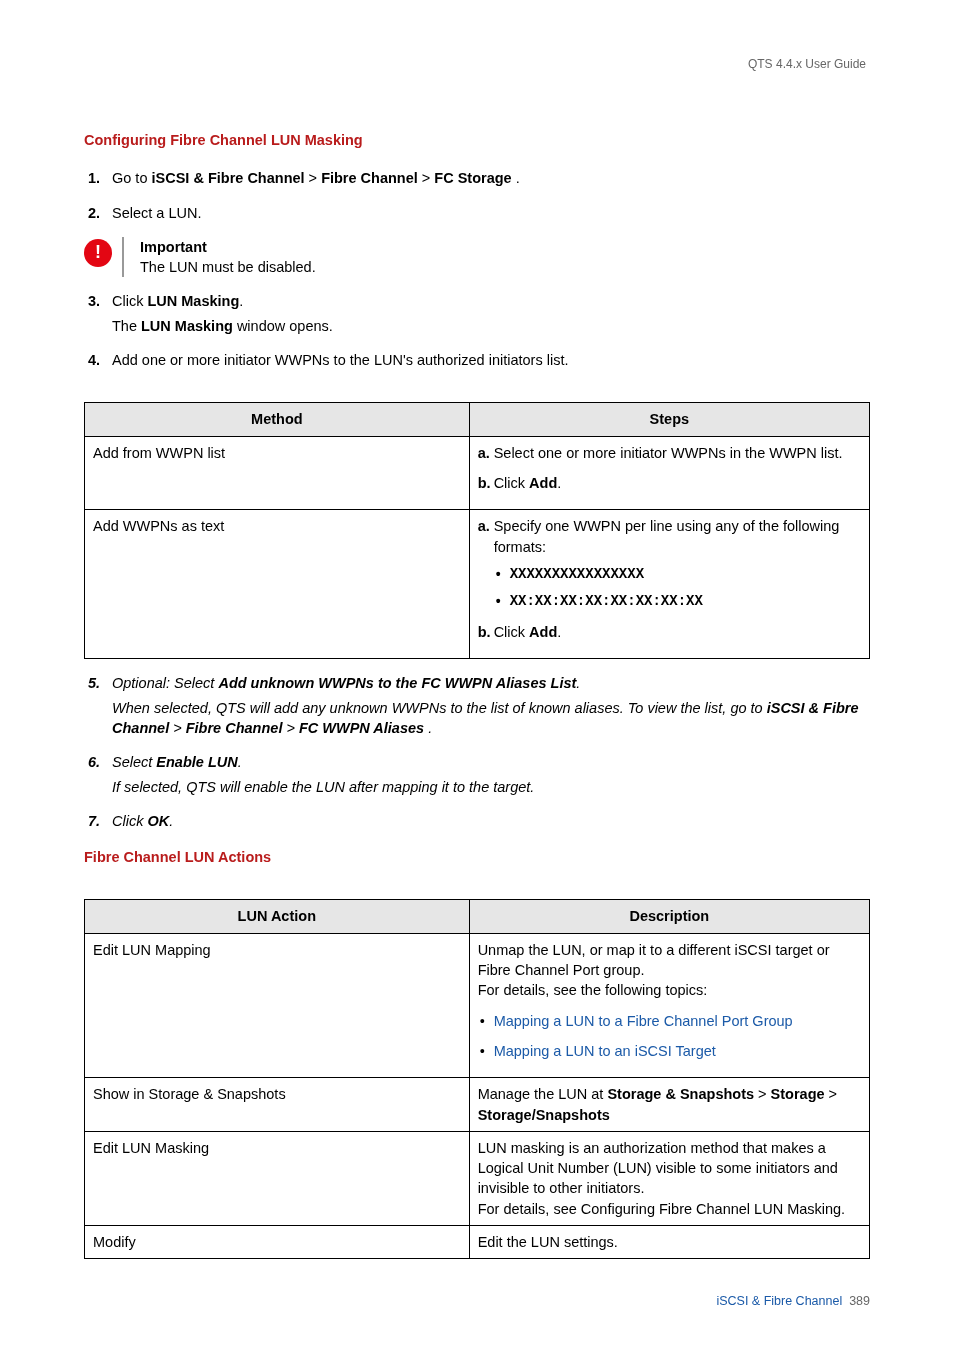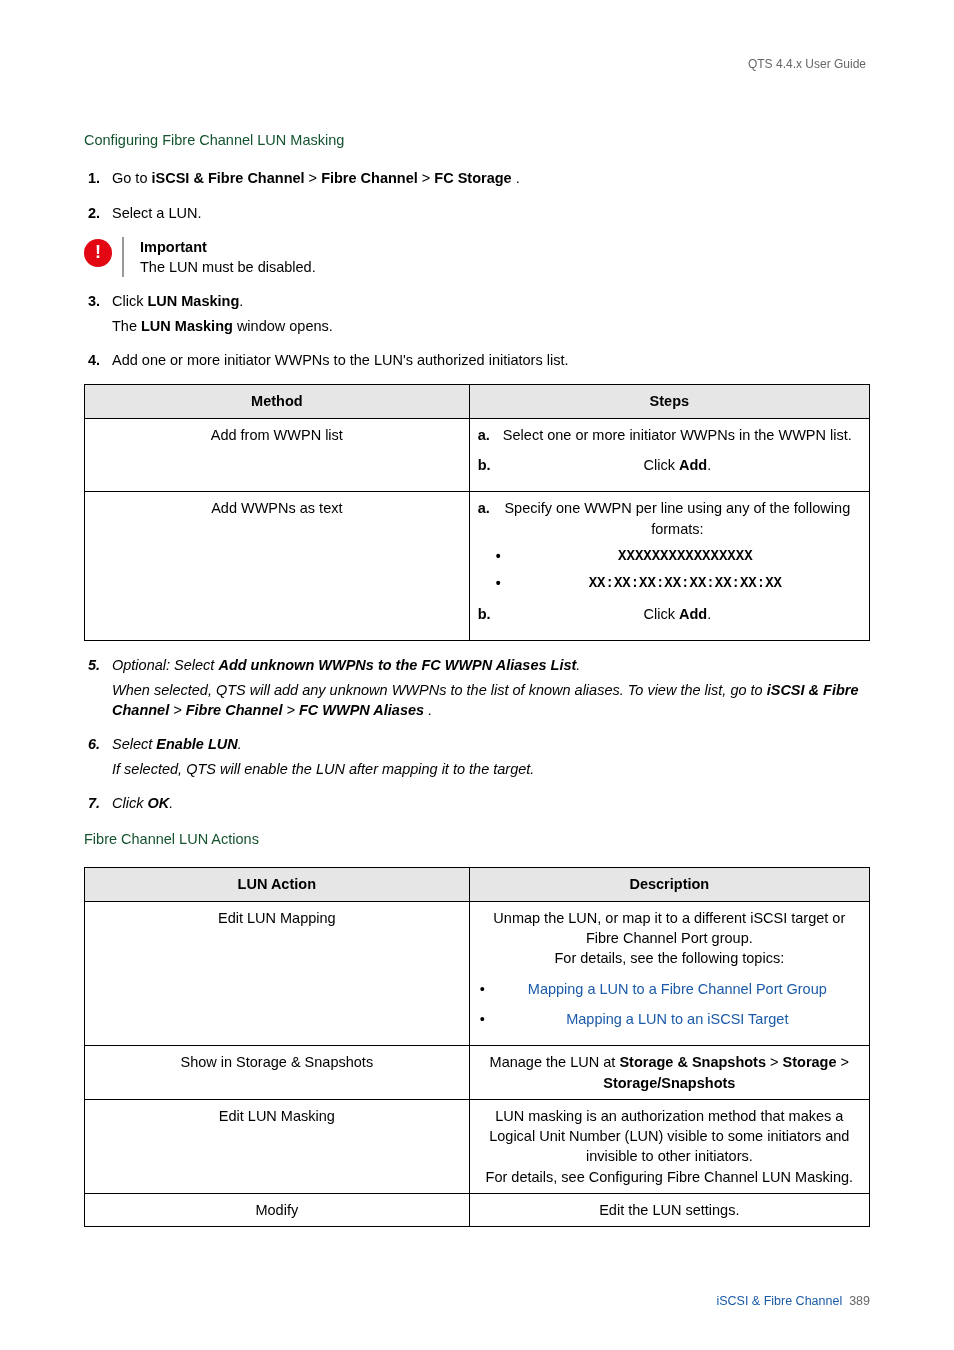--- a/index.html
+++ b/index.html
@@ -16,22 +16,22 @@
   }
   .header-right {
     position: absolute;
     top: 56px;
     right: 88px;
     font-size: 12px;
     color: #666;
   }
   .content { padding-top: 74px; }
   h3.section {
-    color: #14532d;
-    font-weight: 400;
+    color: #b91c1c;
+    font-weight: 700;
     font-size: 14.5px;
     margin-bottom: 18px;
   }
   ol.steps { list-style: none; counter-reset: step; padding-left: 28px; }
   ol.steps > li { counter-increment: step; position: relative; margin-bottom: 14px; }
   ol.steps > li::before {
     content: counter(step) ".";
     position: absolute;
     left: -24px;
     font-weight: 700;
@@ -62,21 +62,21 @@
   table {
     border-collapse: collapse;
     width: 100%;
     margin: 8px 0 14px 0;
     font-size: 14.5px;
   }
   th, td {
     border: 1px solid #000;
     padding: 6px 8px;
     vertical-align: top;
-    text-align: center;
+    text-align: left;
   }
   th { background: #e6e6e6; font-weight: 700; text-align: center; }
   td ol { list-style: none; counter-reset: alpha; padding-left: 16px; }
   td ol > li { counter-increment: alpha; position: relative; margin-bottom: 10px; }
   td ol > li::before {
     content: counter(alpha, lower-alpha) ".";
     position: absolute; left: -16px; font-weight: 700;
   }
   td ul.bullets { list-style: none; padding-left: 16px; margin: 8px 0; font-weight: bold; }
   td ul.bullets > li { position: relative; margin-bottom: 8px; font-family: "Courier New", monospace; font-size: 14px; }
@@ -86,21 +86,21 @@
   .desc ul.links > li::before { content: "•"; position: absolute; left: -14px; }
   .link { color: #1b5aa8; }
   .footer {
     position: absolute;
     bottom: 40px;
     right: 84px;
     font-size: 12.5px;
     color: #666;
   }
   .footer .sect { color: #1b5aa8; }
-  .tbl-wrap { padding-left: 0; }
+  .tbl-wrap { padding-left: 0; margin-top: 32px; }
 </style>
 </head>
 <body>
 
 <div class="header-right">QTS 4.4.x User Guide</div>
 
 <div class="content">
 
   <h3 class="section">Configuring Fibre Channel LUN Masking</h3>
 

